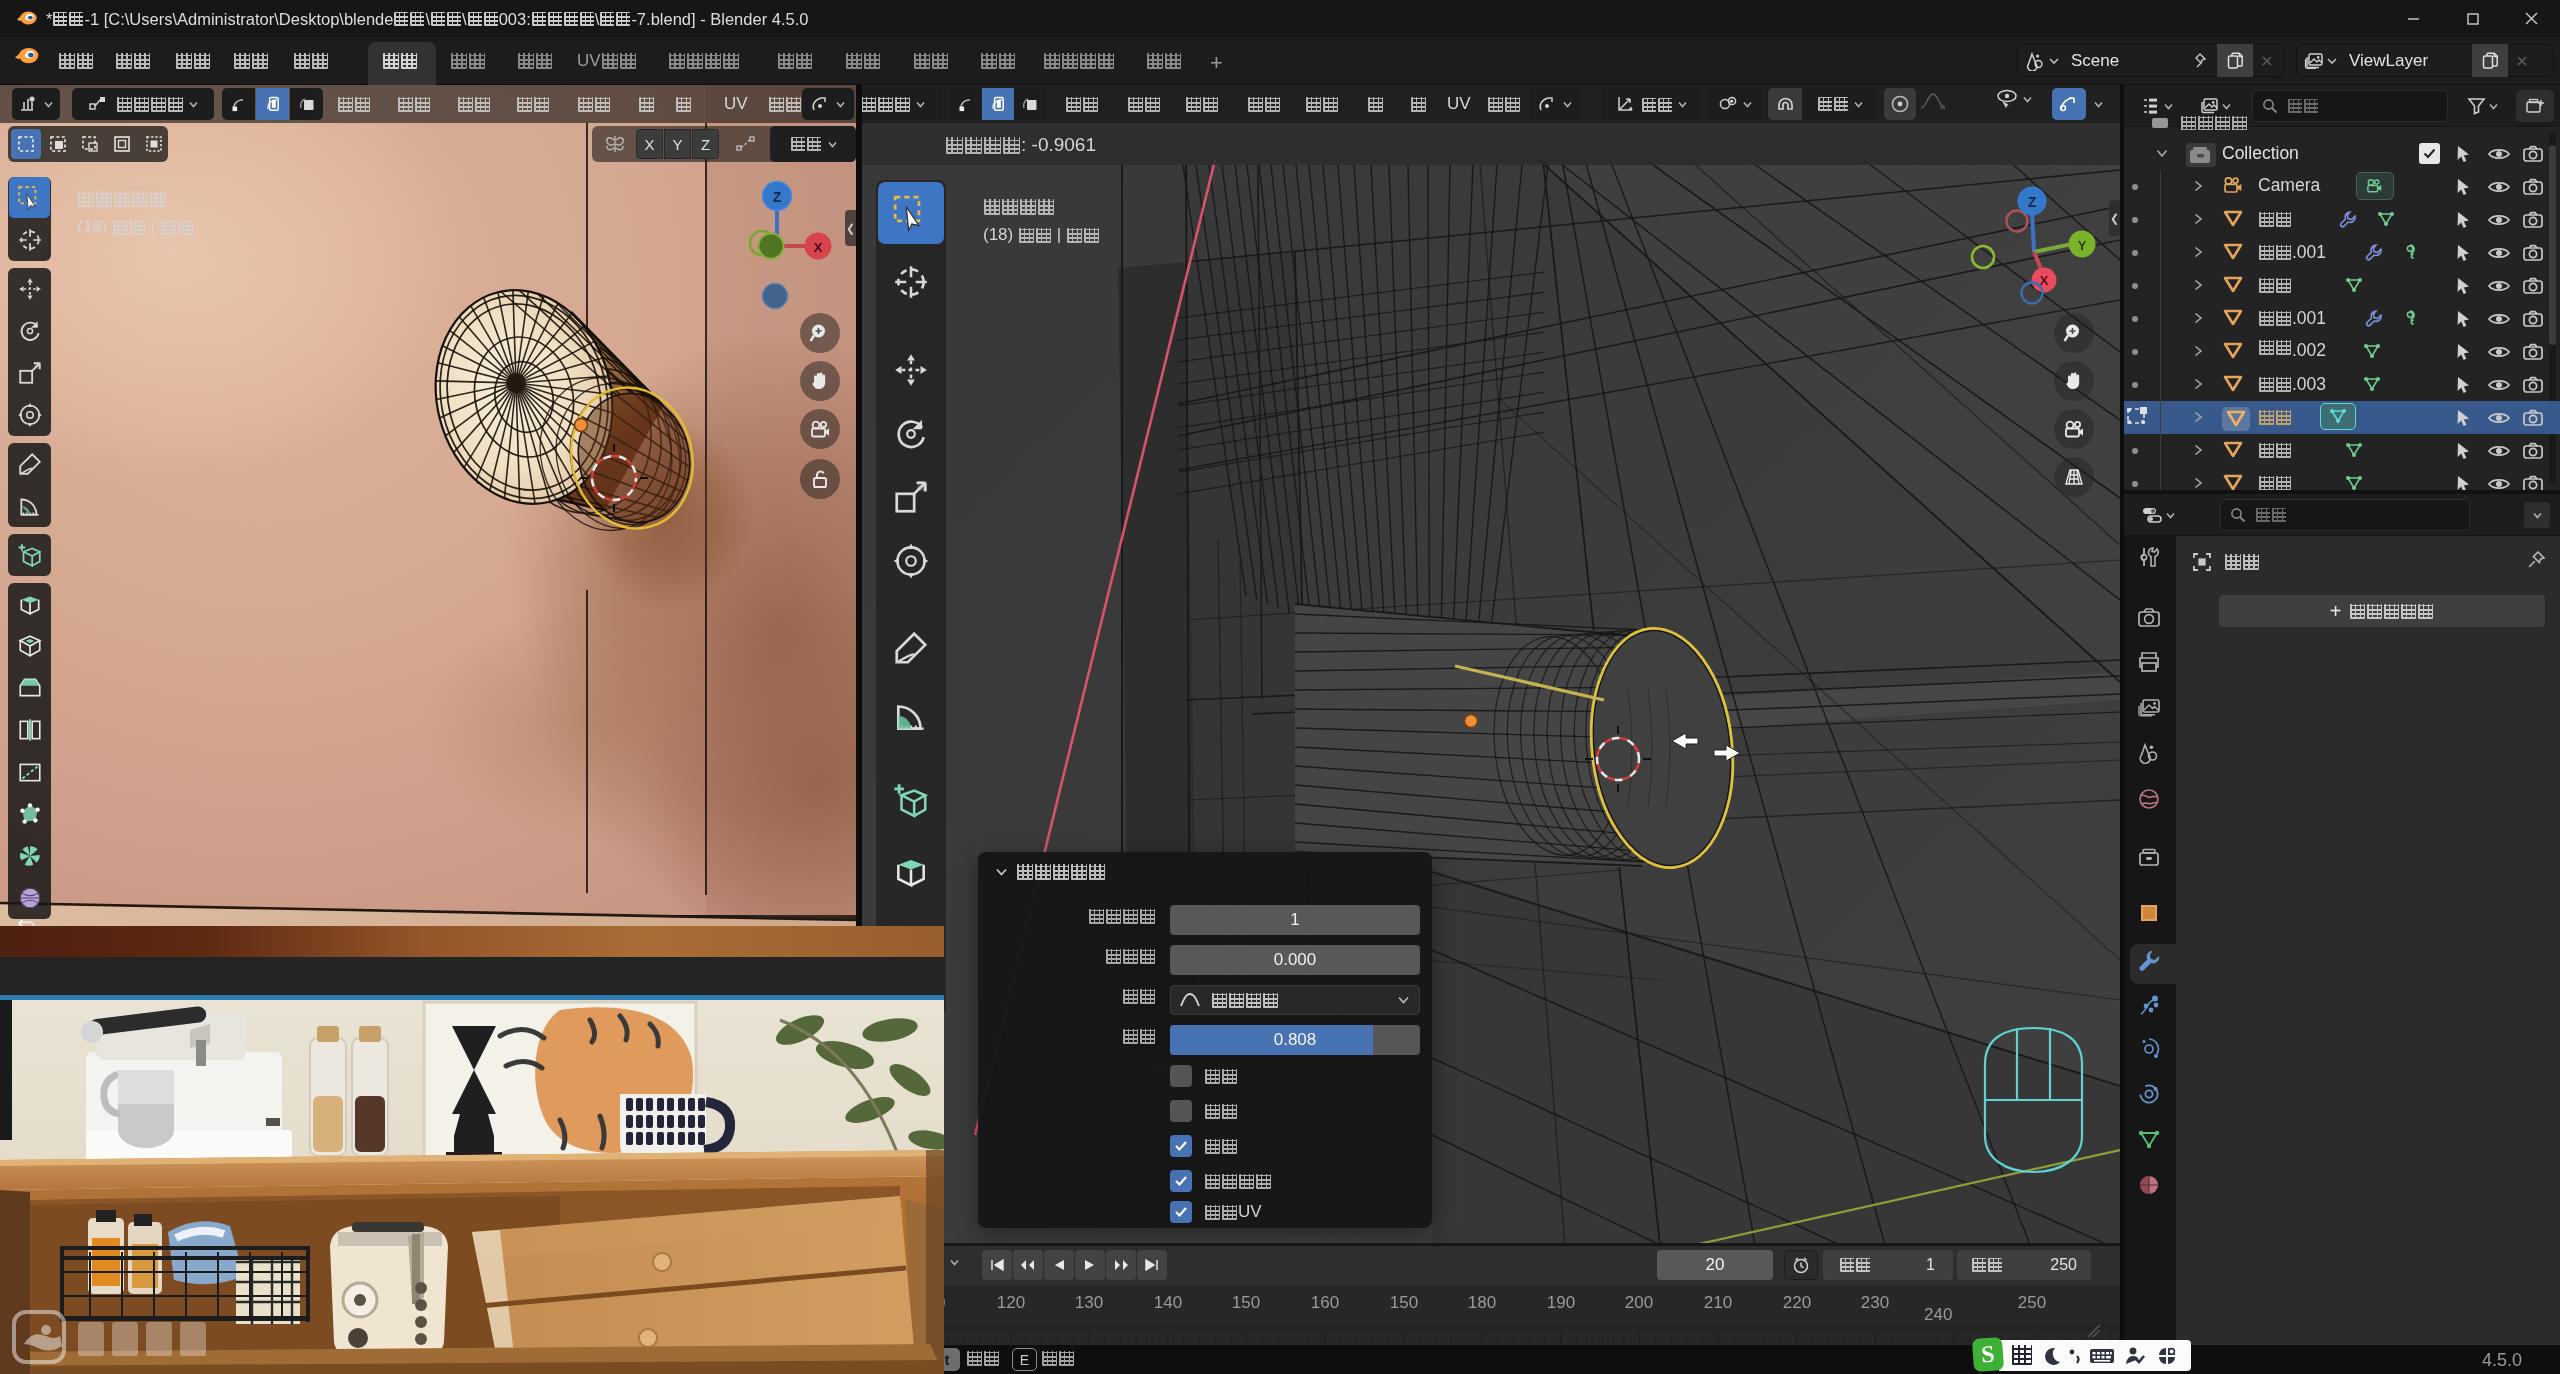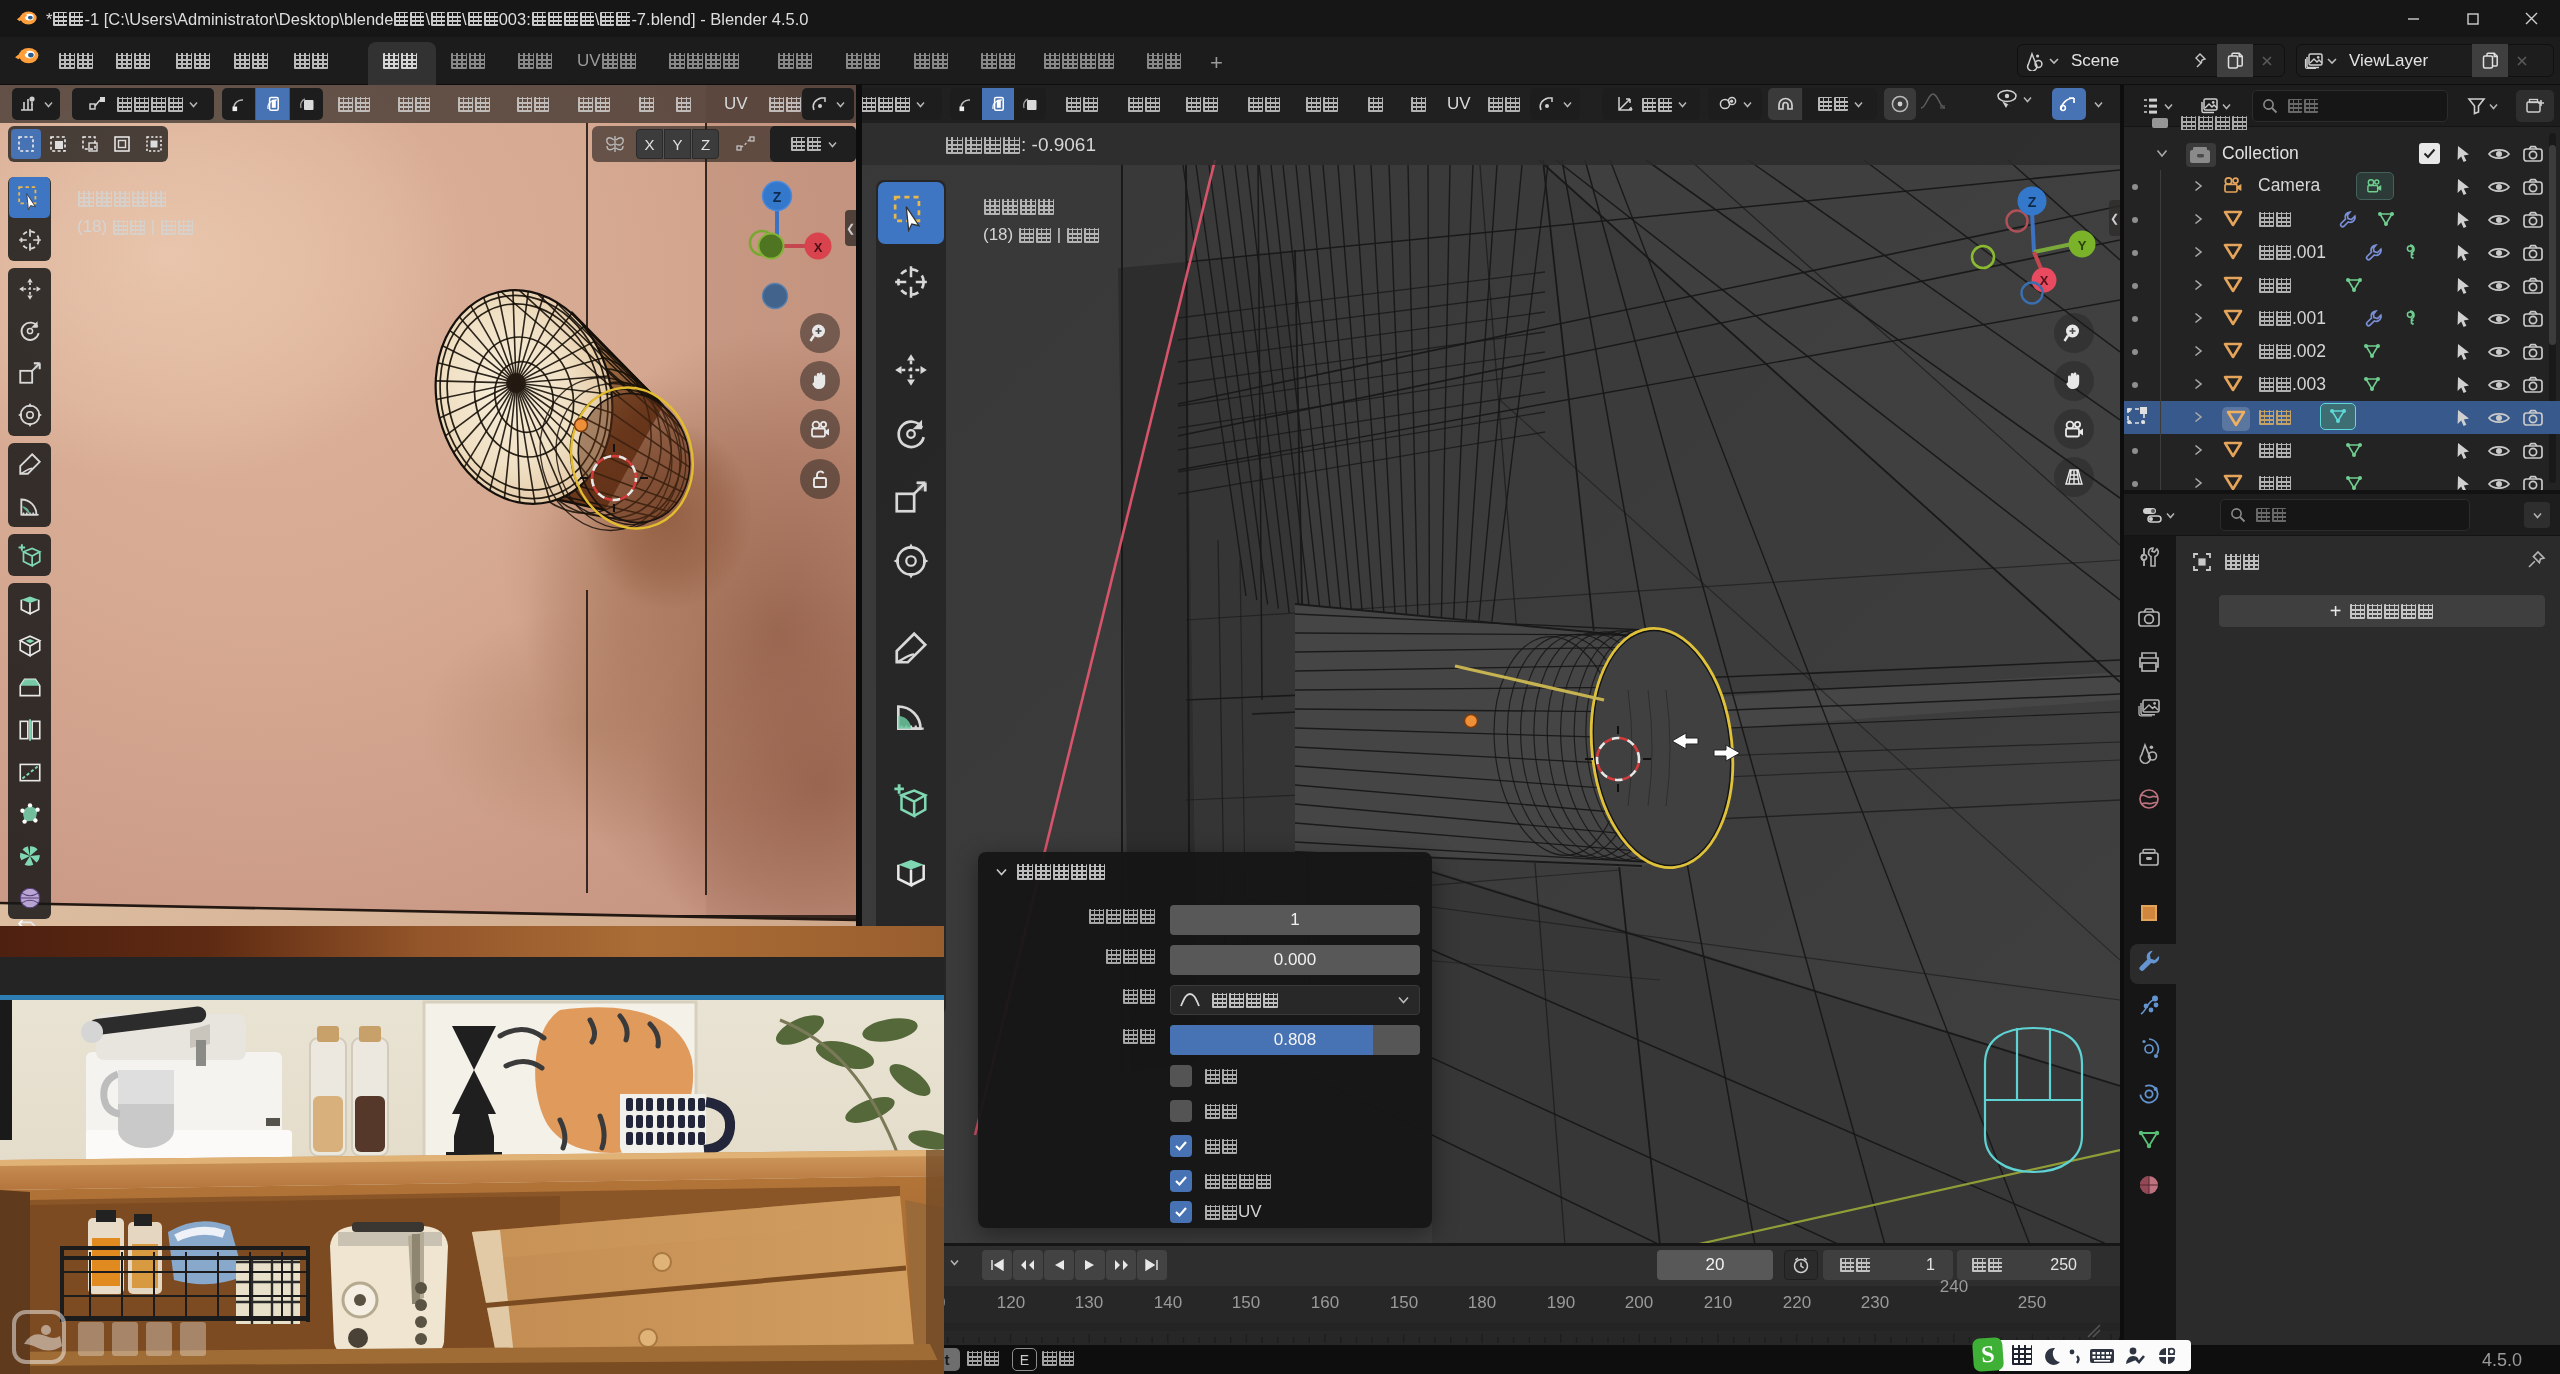--- a/index.html
+++ b/index.html
@@ -1096,21 +1096,21 @@
       <div class="abs" style="left:276px;top:48px;width:60px;text-align:center;color:#9a9a9a;font-size:17px">140</div>
       <div class="abs" style="left:354px;top:48px;width:60px;text-align:center;color:#9a9a9a;font-size:17px">150</div>
       <div class="abs" style="left:433px;top:48px;width:60px;text-align:center;color:#9a9a9a;font-size:17px">160</div>
       <div class="abs" style="left:512px;top:48px;width:60px;text-align:center;color:#9a9a9a;font-size:17px">150</div>
       <div class="abs" style="left:590px;top:48px;width:60px;text-align:center;color:#9a9a9a;font-size:17px">180</div>
       <div class="abs" style="left:669px;top:48px;width:60px;text-align:center;color:#9a9a9a;font-size:17px">190</div>
       <div class="abs" style="left:747px;top:48px;width:60px;text-align:center;color:#9a9a9a;font-size:17px">200</div>
       <div class="abs" style="left:826px;top:48px;width:60px;text-align:center;color:#9a9a9a;font-size:17px">210</div>
       <div class="abs" style="left:905px;top:48px;width:60px;text-align:center;color:#9a9a9a;font-size:17px">220</div>
       <div class="abs" style="left:983px;top:48px;width:60px;text-align:center;color:#9a9a9a;font-size:17px">230</div>
-      <div class="abs" style="left:1062px;top:32px;width:60px;text-align:center;color:#9a9a9a;font-size:17px">240</div>
+      <div class="abs" style="left:1062px;top:60px;width:60px;text-align:left;color:#9a9a9a;font-size:17px">240</div>
       <div class="abs" style="left:1140px;top:48px;width:60px;text-align:center;color:#9a9a9a;font-size:17px">250</div>
       <svg class="abs" style="left:0;top:0" width="1258" height="100">
         <line x1="70.0" y1="89" x2="70.0" y2="98" stroke="#1e1e1e" stroke-width="1.3"></line>
         <line x1="85.7" y1="92" x2="85.7" y2="98" stroke="#1e1e1e" stroke-width="1.3"></line>
         <line x1="101.4" y1="92" x2="101.4" y2="98" stroke="#1e1e1e" stroke-width="1.3"></line>
         <line x1="117.2" y1="92" x2="117.2" y2="98" stroke="#1e1e1e" stroke-width="1.3"></line>
         <line x1="132.9" y1="92" x2="132.9" y2="98" stroke="#1e1e1e" stroke-width="1.3"></line>
         <line x1="148.6" y1="89" x2="148.6" y2="98" stroke="#1e1e1e" stroke-width="1.3"></line>
         <line x1="164.3" y1="92" x2="164.3" y2="98" stroke="#1e1e1e" stroke-width="1.3"></line>
         <line x1="180.0" y1="92" x2="180.0" y2="98" stroke="#1e1e1e" stroke-width="1.3"></line>
@@ -1520,21 +1520,21 @@
       <div class="abs" style="left:68px;top:260px">
         <svg width="12" height="12">
           <path d="M3.5 1.5 L9 6 L3.5 10.5" stroke="#a8a8a8" stroke-width="1.6" fill="none"></path>
         </svg>
       </div>
       <div class="abs" style="left:98px;top:256px">
         <svg width="22" height="20" viewBox="0 0 22 20">
           <path d="M3 3 H19 L11 16 Z" fill="none" stroke="#e4a45a" stroke-width="2.6" stroke-linejoin="round"></path>
         </svg>
       </div>
-      <div class="abs" style="left:134px;top:255px;display:flex;align-items:center;height:22px">
+      <div class="abs" style="left:134px;top:255px;display:flex;align-items:flex-start;height:22px">
         <span style="display:flex">
           <i class="cj" style="width:15px;height:15px;background:repeating-linear-gradient(0deg,#d6d6d6 0 1.6px,transparent 1.6px 4.2px),repeating-linear-gradient(90deg,#d6d6d6 0 1.6px,transparent 1.6px 4.8px);opacity:0.8;"></i>
           <i class="cj" style="width:15px;height:15px;background:repeating-linear-gradient(0deg,#d6d6d6 0 1.6px,transparent 1.6px 4.2px),repeating-linear-gradient(90deg,#d6d6d6 0 1.6px,transparent 1.6px 4.8px);opacity:0.8;"></i>
         </span>
         <span style="color:#d6d6d6;font-size:17.5px">.002</span>
       </div>
       <div class="abs" style="left:238px;top:257px">
         <svg width="20" height="19" viewBox="0 0 20 19">
           <path d="M4 4 H16 L10 14 Z" fill="none" stroke="#6fce8f" stroke-width="1.6"></path>
           <circle cx="4" cy="4" r="2" fill="#6fce8f"></circle>

